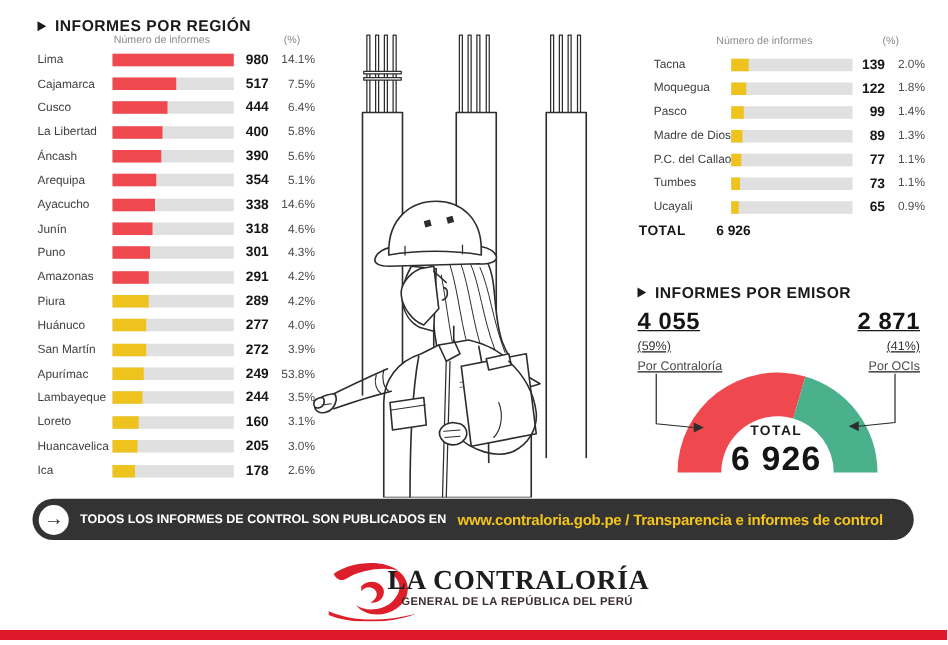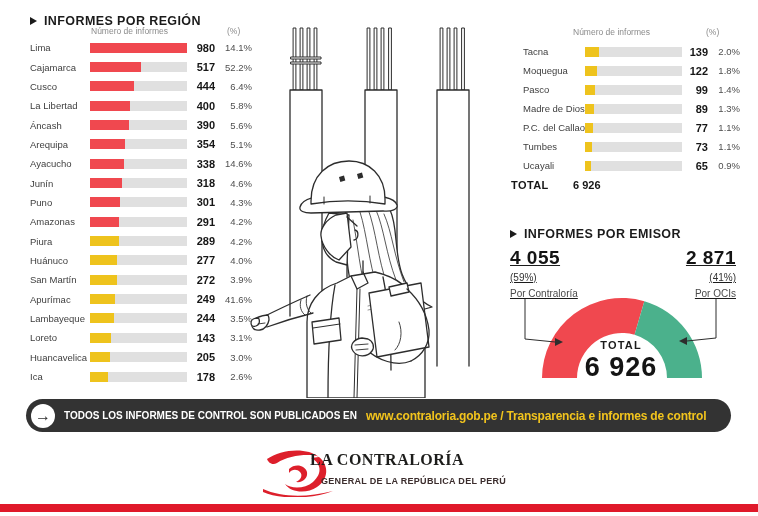--- a/index.html
+++ b/index.html
@@ -37,21 +37,21 @@
   .gauge-total .gt-value{font-weight:bold;font-size:27px;letter-spacing:1px;color:#141414;margin-top:1px;}
   
   .banner{left:26px;top:399px;width:705px;height:33px;border-radius:16.5px;background:#333333;
           display:flex;align-items:center;padding-left:5px;box-sizing:border-box;gap:9px;}
   .banner-circle{width:24px;height:24px;border-radius:50%;background:#ffffff;flex:none;
                  display:flex;align-items:center;justify-content:center;
                  font-weight:bold;font-size:16px;color:#2f2f2f;line-height:1;}
   .banner-text{font-weight:bold;font-size:10px;color:#ffffff;letter-spacing:0;white-space:nowrap;}
   .banner-link{font-weight:bold;font-size:12px;color:#f2c41d;letter-spacing:-.2px;white-space:nowrap;}
   
-  .logo-title{font-family:"Liberation Serif",serif;font-weight:bold;font-size:16px;
+  .logo-title{font-family:"Liberation Serif",serif;font-weight:bold;font-size:22px;
               letter-spacing:.5px;color:#1d1d1b;white-space:nowrap;}
   .logo-sub{font-weight:bold;font-size:9px;letter-spacing:.3px;color:#3b2d2d;white-space:nowrap;}
   .red-bar{left:0;top:504px;width:758px;height:8px;background:#e0192a;}
 </style>
 </head>
 <body>
 
 <div class="stage">
 
   <div class="abs sec-title" style="left:30px;top:14px;">
@@ -68,21 +68,21 @@
         </span>
         <span class="rval">980</span>
         <span class="rpct">14.1%</span>
       </div>
       <div class="brow">
         <span class="rlabel">Cajamarca</span>
         <span class="rtrack">
           <span class="rfill" style="width: 51.2px; background: rgb(240, 72, 79);"></span>
         </span>
         <span class="rval">517</span>
-        <span class="rpct">52.2%</span>
+        <span class="rpct">7.5%</span>
       </div>
       <div class="brow">
         <span class="rlabel">Cusco</span>
         <span class="rtrack">
           <span class="rfill" style="width: 43.9px; background: rgb(240, 72, 79);"></span>
         </span>
         <span class="rval">444</span>
         <span class="rpct">6.4%</span>
       </div>
       <div class="brow">
@@ -164,36 +164,36 @@
         </span>
         <span class="rval">272</span>
         <span class="rpct">3.9%</span>
       </div>
       <div class="brow">
         <span class="rlabel">Apurímac</span>
         <span class="rtrack">
           <span class="rfill" style="width: 24.6px; background: rgb(238, 195, 29);"></span>
         </span>
         <span class="rval">249</span>
-        <span class="rpct">41.6%</span>
+        <span class="rpct">53.8%</span>
       </div>
       <div class="brow">
         <span class="rlabel">Lambayeque</span>
         <span class="rtrack">
           <span class="rfill" style="width: 24.2px; background: rgb(238, 195, 29);"></span>
         </span>
         <span class="rval">244</span>
         <span class="rpct">3.5%</span>
       </div>
       <div class="brow">
         <span class="rlabel">Loreto</span>
         <span class="rtrack">
           <span class="rfill" style="width: 21.3px; background: rgb(238, 195, 29);"></span>
         </span>
-        <span class="rval">143</span>
+        <span class="rval">160</span>
         <span class="rpct">3.1%</span>
       </div>
       <div class="brow">
         <span class="rlabel">Huancavelica</span>
         <span class="rtrack">
           <span class="rfill" style="width: 20.3px; background: rgb(238, 195, 29);"></span>
         </span>
         <span class="rval">205</span>
         <span class="rpct">3.0%</span>
       </div>

